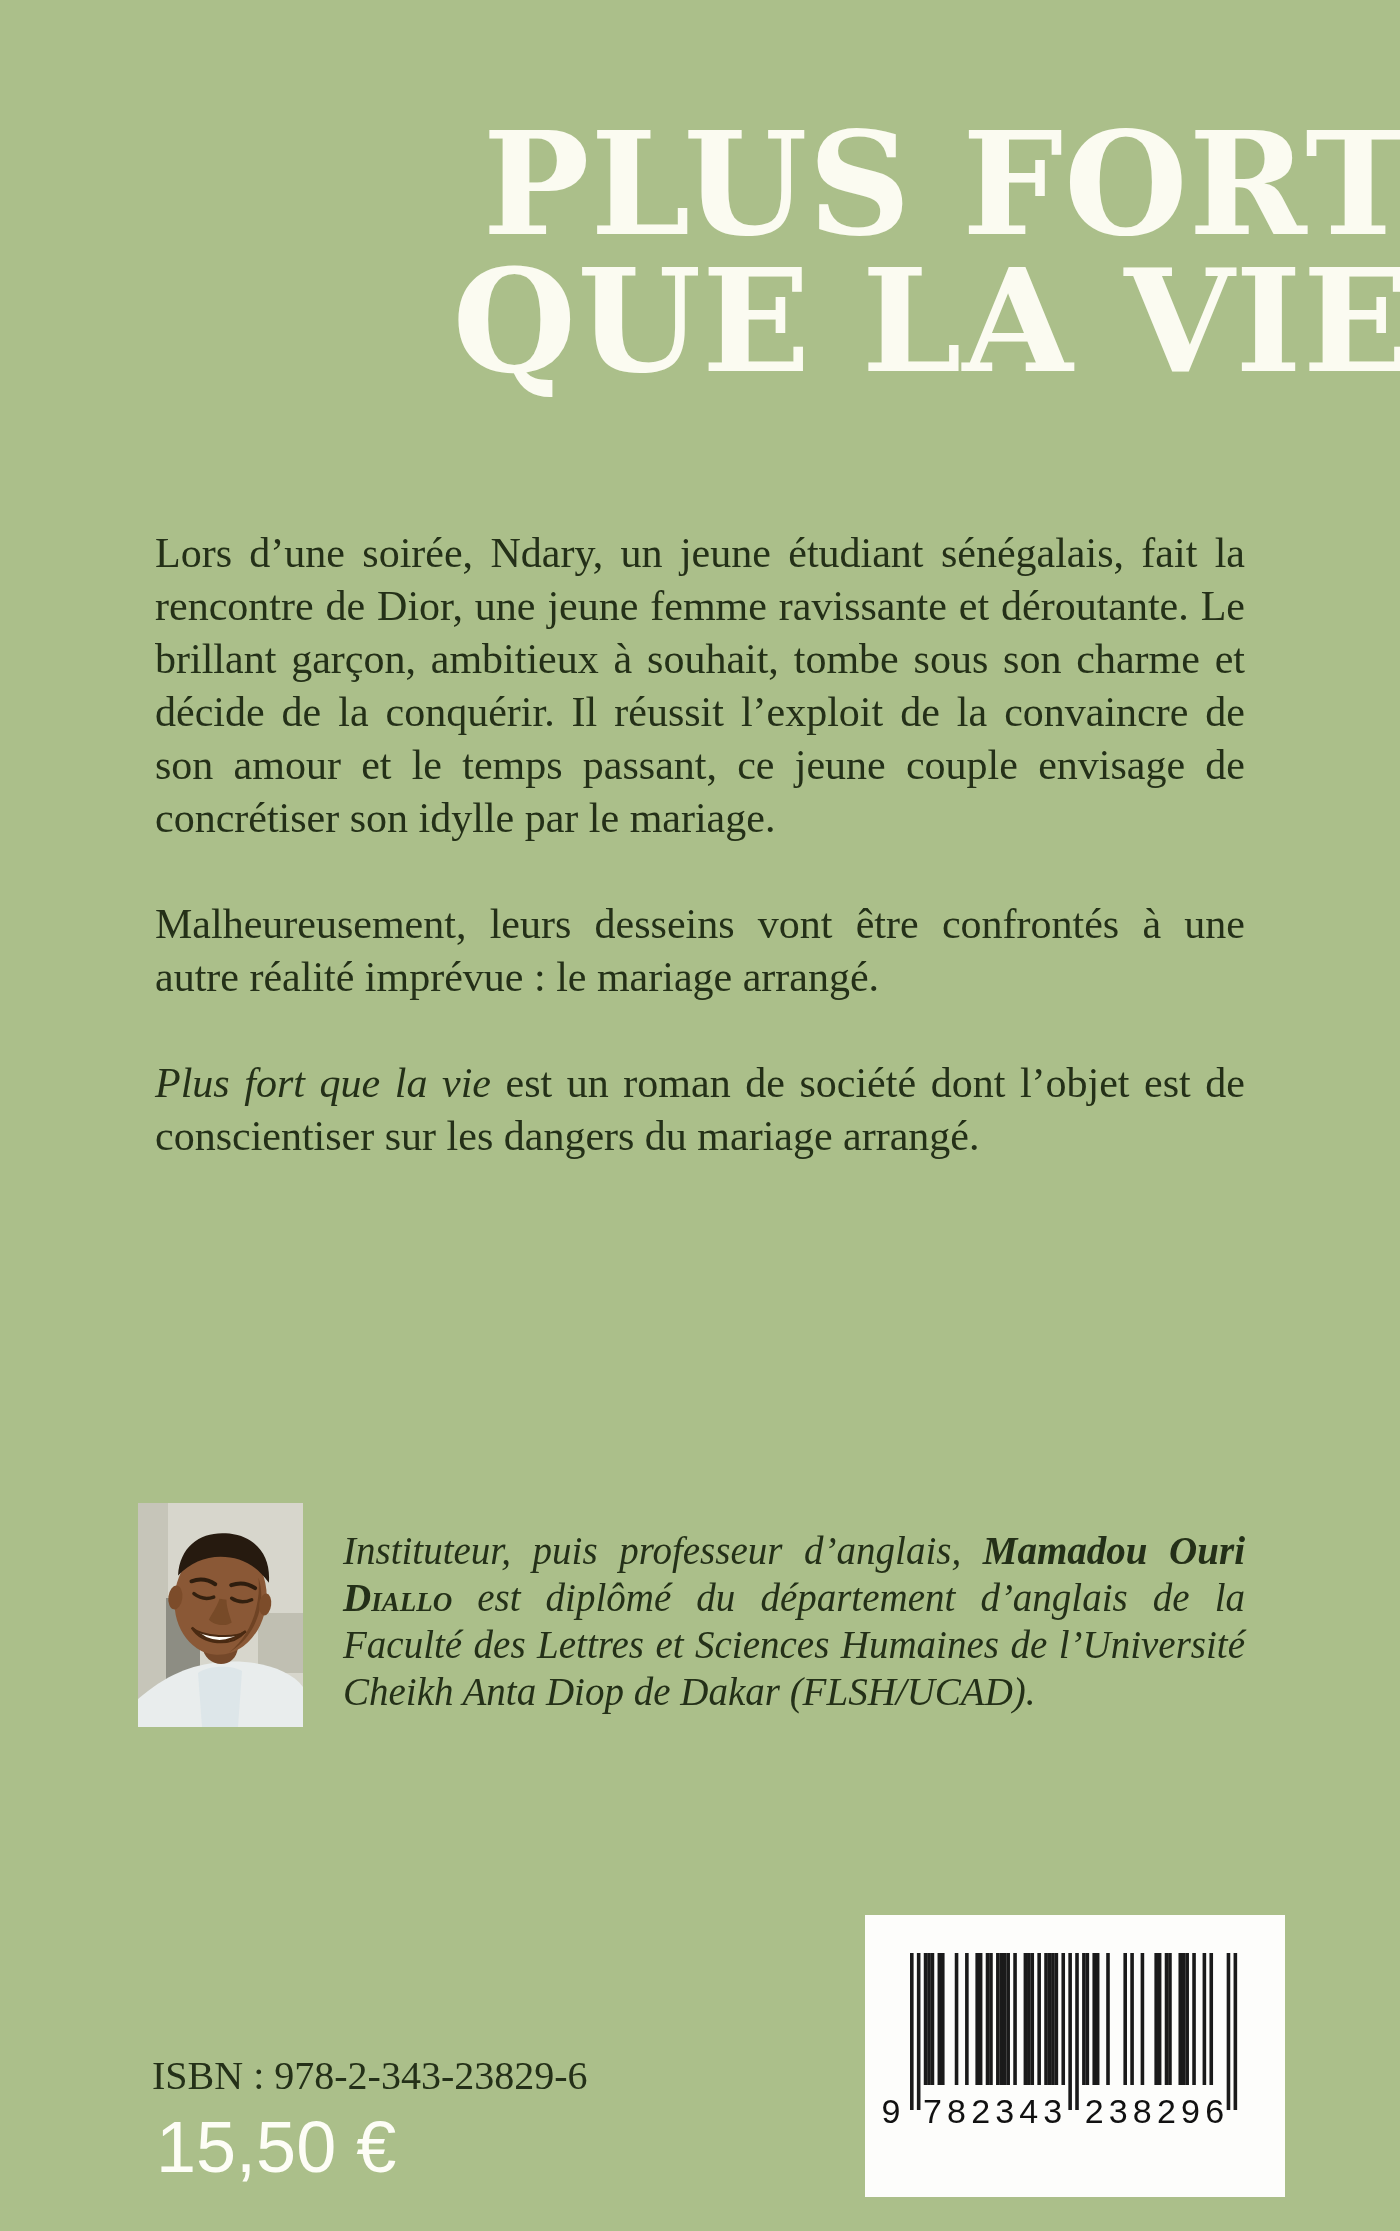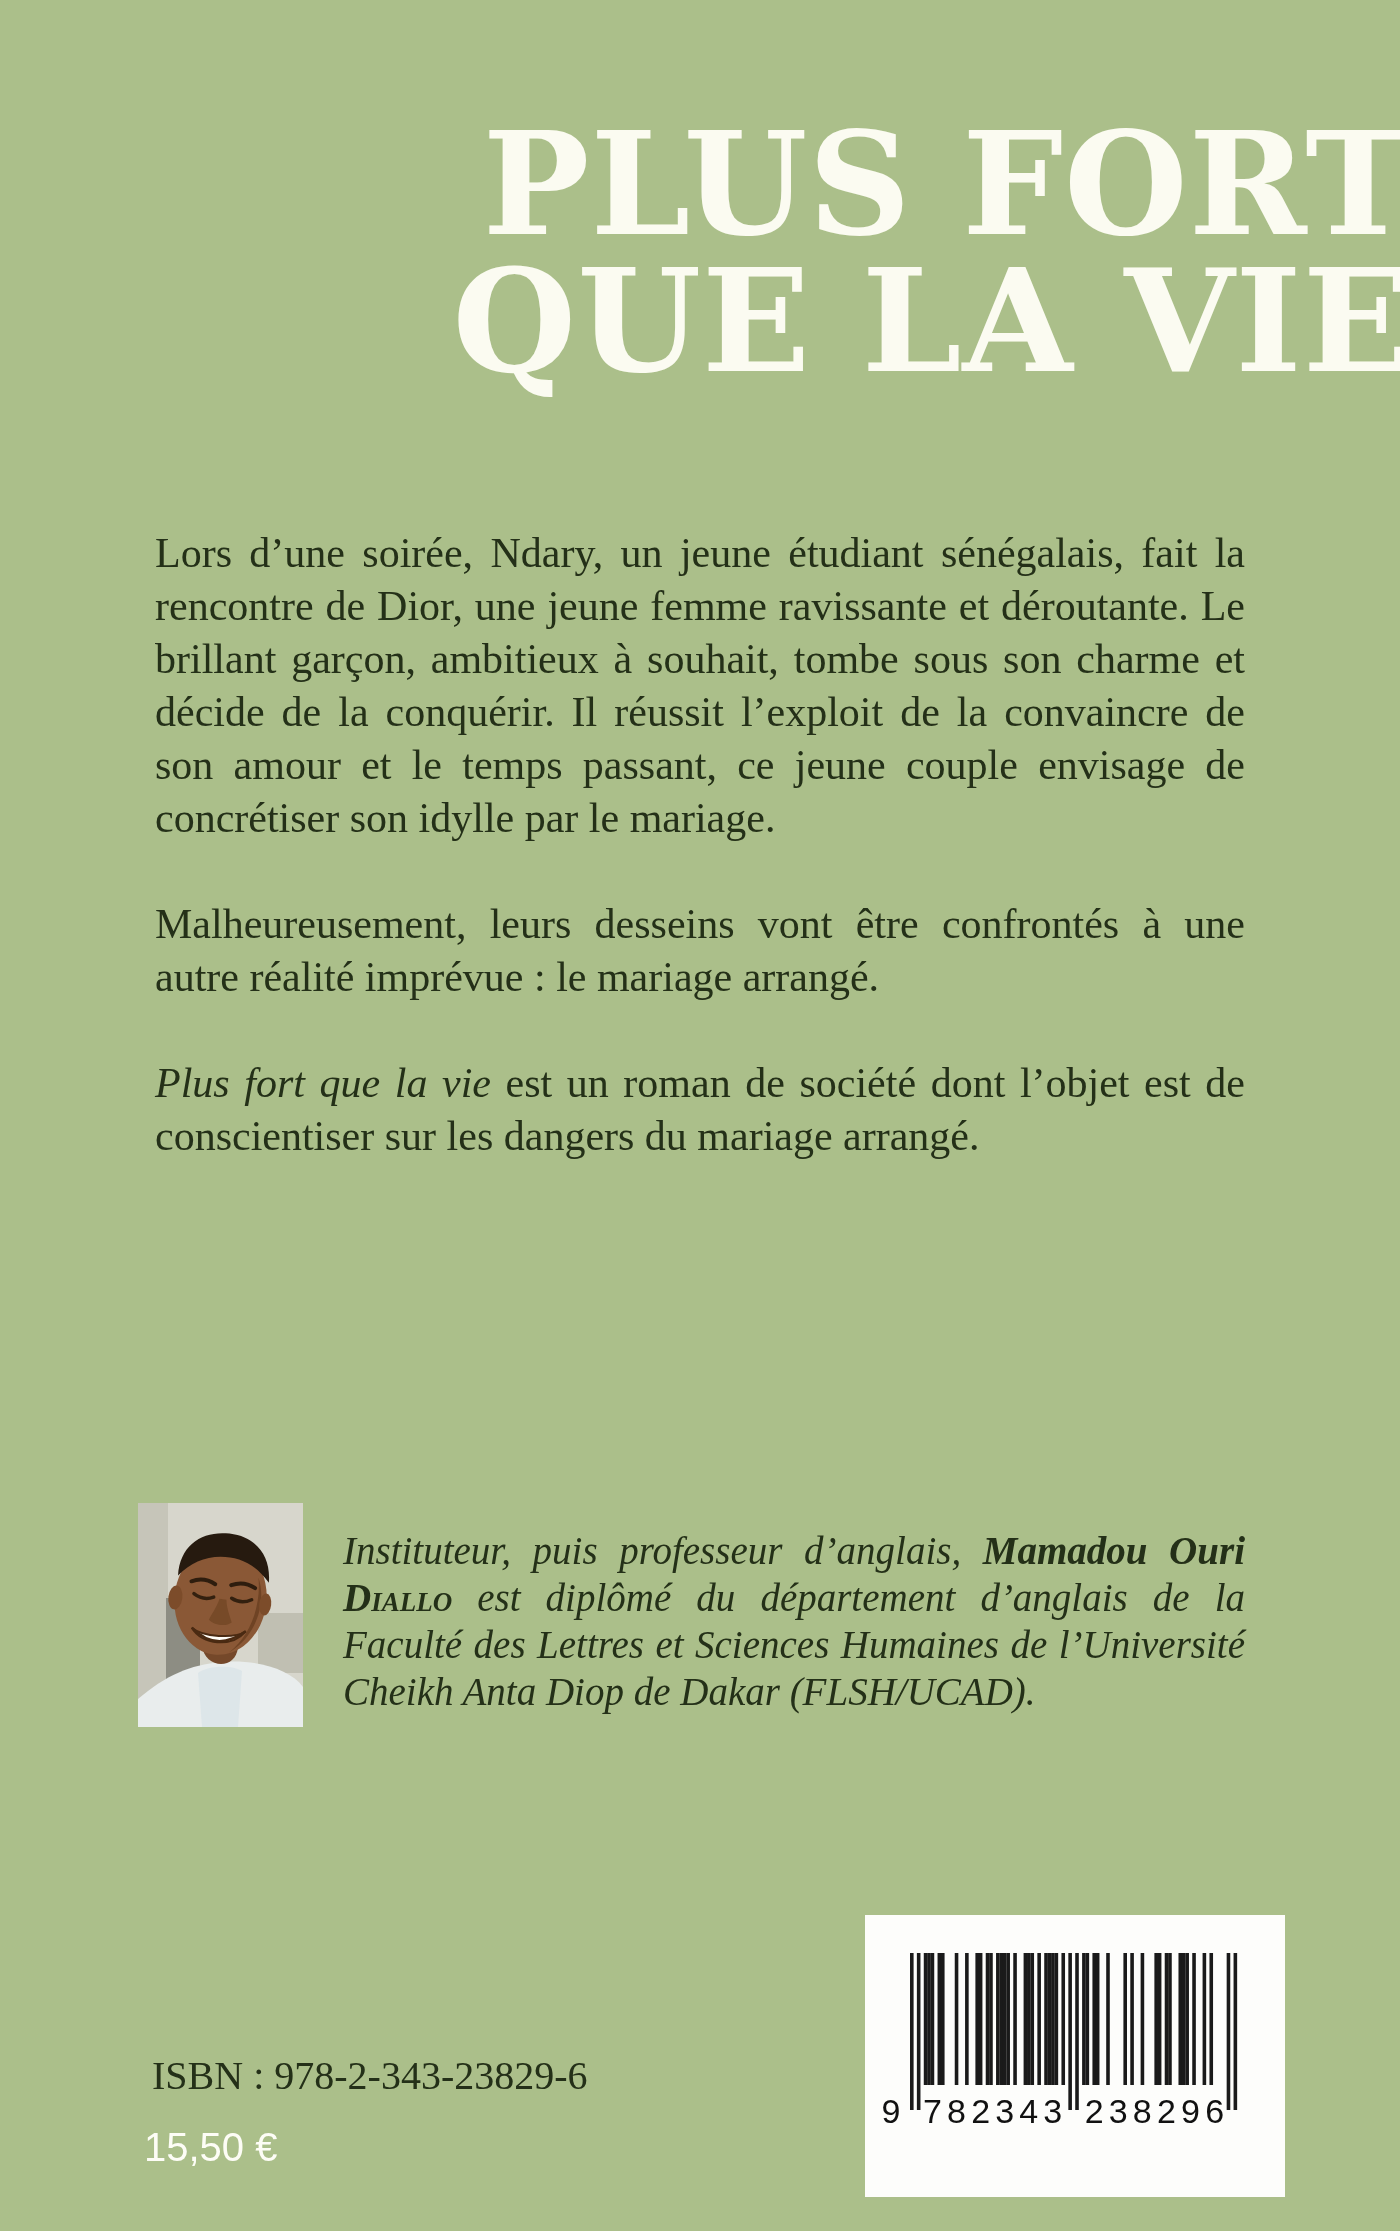--- a/index.html
+++ b/index.html
@@ -76,24 +76,24 @@
   }
   .isbn{
     position:absolute;
     left:152px;top:2054px;
     color:var(--ink);
     font-size:40px;
     line-height:44px;
   }
   .price{
     position:absolute;
-    left:144px;top:2118px;
+    left:156px;top:2118px;
     color:#fdfdf6;
     font-family:"Liberation Sans", sans-serif;
-    font-size:40px;
+    font-size:72px;
     line-height:58px;
   }
   .barcode-box{
     position:absolute;
     left:865px;top:1915px;
     width:420px;height:282px;
     background:#fdfdfb;
   }
   .barcode-box svg{display:block;}
 </style>

